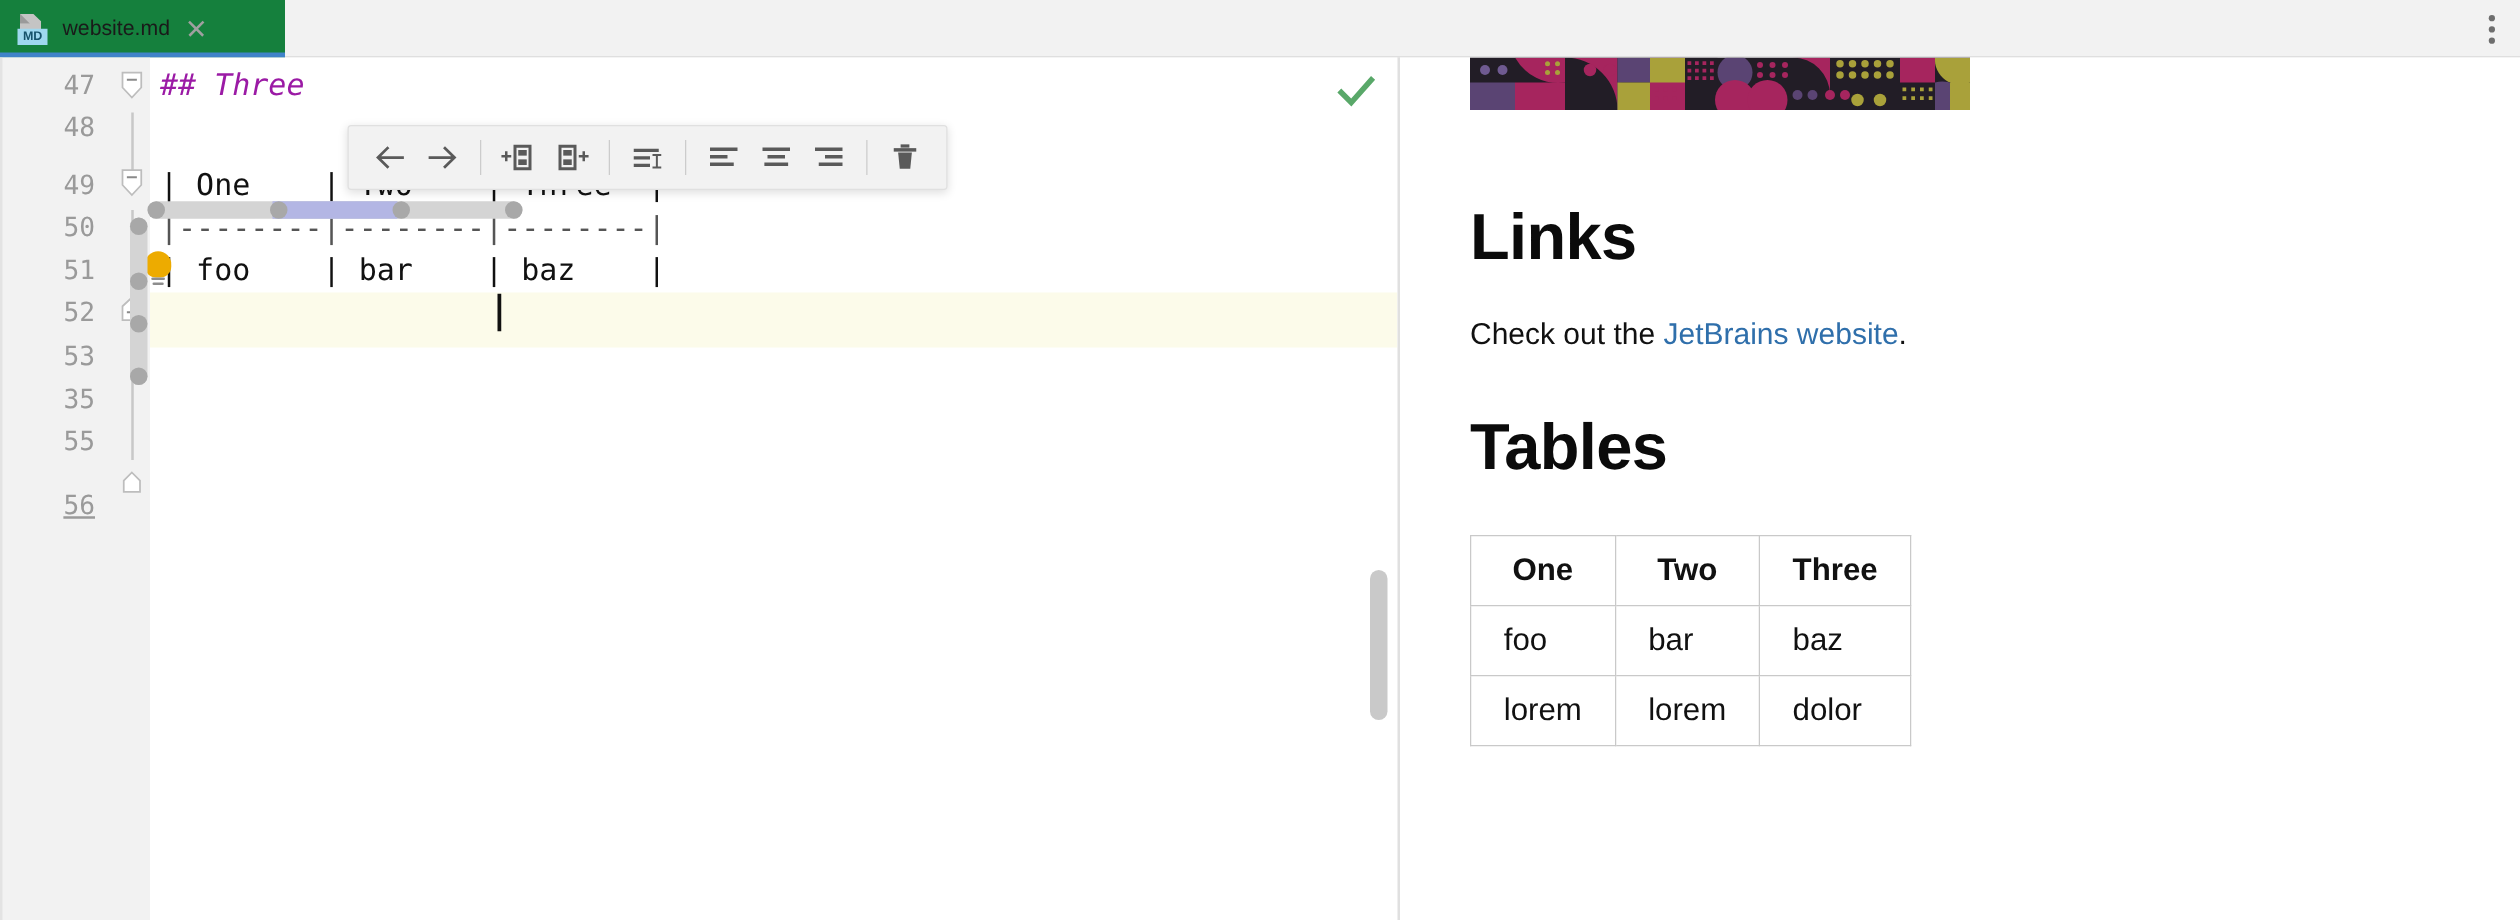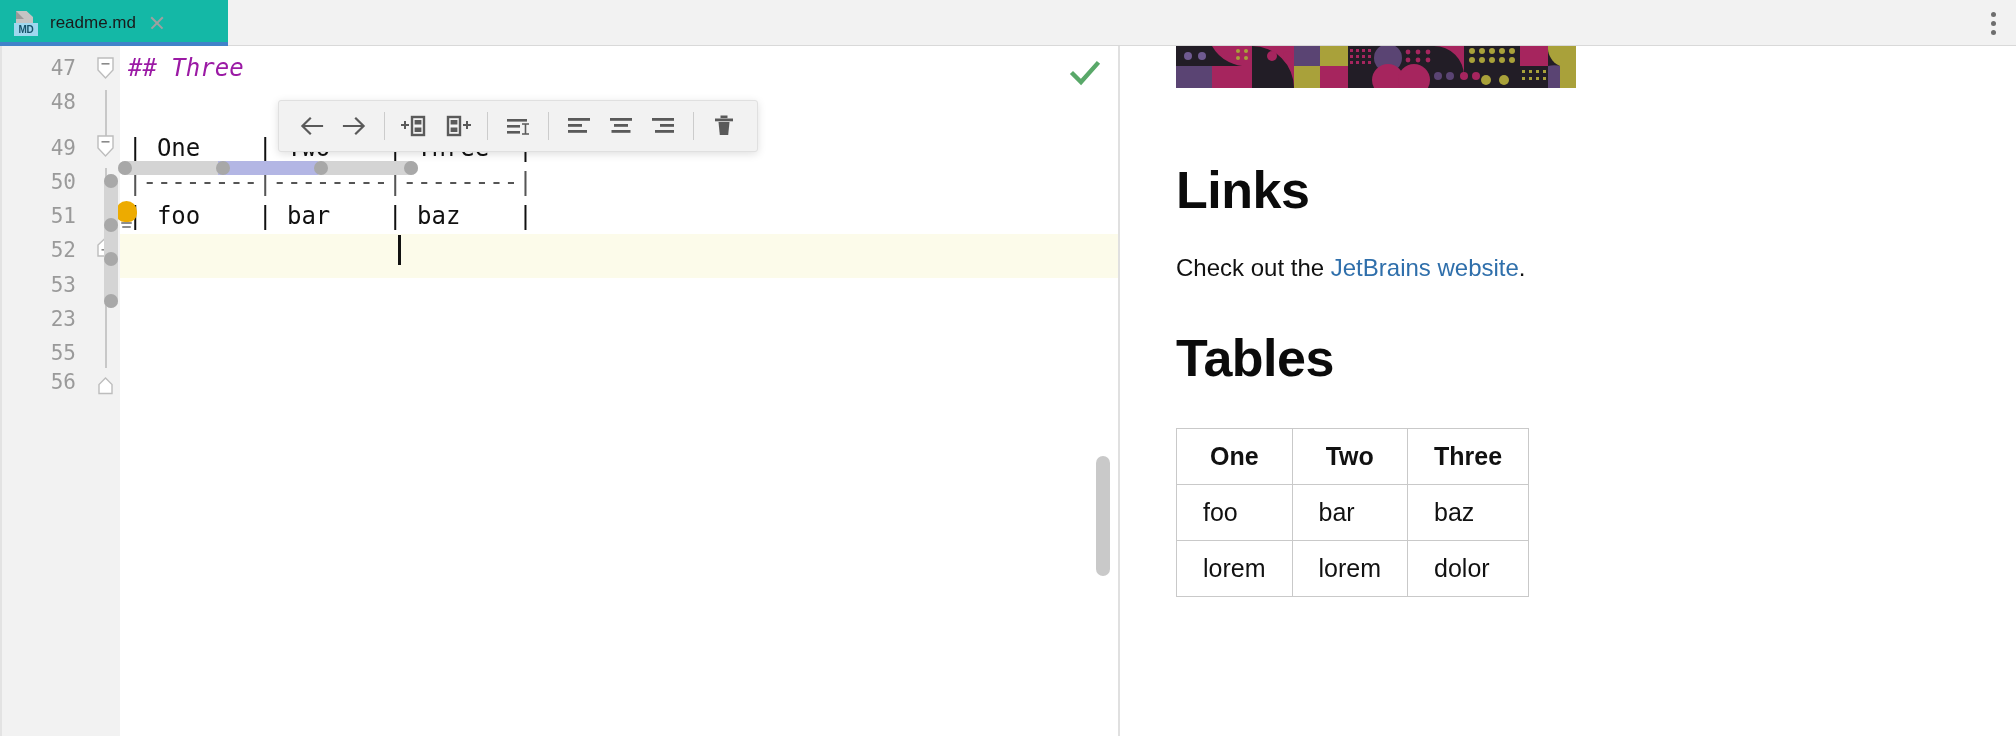--- a/index.html
+++ b/index.html
@@ -26,21 +26,21 @@
     left: 0; top: 0;
     width: 2016px; height: 46px;
     background: #f2f2f2;
     border-bottom: 1px solid #d9d9d9;
   }
   .tab {
     position: absolute;
     left: 0; top: 0;
     height: 46px;
     width: 228px;
-    background: #14b8a6;
+    background: #15803d;
     display: flex;
     align-items: center;
     padding: 0 14px 0 14px;
     cursor: default;
   }
   .tab::after {
     content: "";
     position: absolute;
     left: 0; bottom: 0;
     width: 228px; height: 4px;
@@ -383,21 +383,21 @@
 <div id="app">
 
   <div class="tabbar">
 
     <div class="tab">
       <span class="tab-icon">
         <span class="page"></span>
         <span class="fold"></span>
         <span class="md">MD</span>
       </span>
-      <span class="tab-title">readme.md</span>
+      <span class="tab-title">website.md</span>
       <span class="tab-close"></span>
     </div>
 
     <div class="kebab">
       <i></i>
         <i></i>
         <i></i>
     </div>
   </div>
 
@@ -413,23 +413,23 @@
     <div class="fold-line" style="top:44px;height:60px;"></div>
     <div class="fold-line" style="top:122px;height:200px;"></div>
 
     <div class="linenum" style="top:0px;">47</div>
     <div class="linenum" style="top:34px;">48</div>
     <div class="linenum" style="top:80px;">49</div>
     <div class="linenum" style="top:114px;">50</div>
     <div class="linenum" style="top:148px;">51</div>
     <div class="linenum" style="top:182px;">52</div>
     <div class="linenum" style="top:217px;">53</div>
-    <div class="linenum" style="top:251px;">23</div>
+    <div class="linenum" style="top:251px;">35</div>
     <div class="linenum" style="top:285px;">55</div>
-    <div class="linenum" style="top:314px;">56</div>
+    <div class="linenum" style="top:336px;text-decoration:underline;">56</div>
 
     <div class="fold-marker" style="left:94px; top:10px;">
       <svg width="24" height="28" viewBox="0 0 24 28">
         <path d="M4 2 h15 v12 l-7.5 8 L4 14 Z" fill="#ffffff" stroke="#bdbdbd" stroke-width="1.4"></path>
         <rect x="7.5" y="7" width="8" height="1.6" fill="#8a8a8a"></rect>
       </svg>
     </div>
     <div class="fold-marker" style="left:94px; top:88px;">
       <svg width="24" height="28" viewBox="0 0 24 28">
         <path d="M4 2 h15 v12 l-7.5 8 L4 14 Z" fill="#ffffff" stroke="#bdbdbd" stroke-width="1.4"></path>

